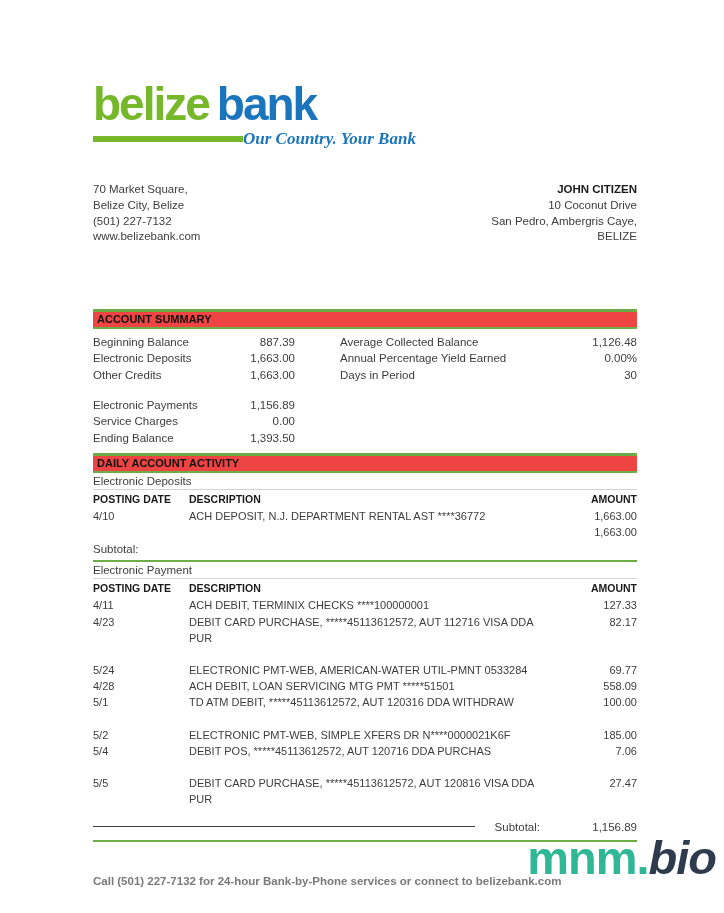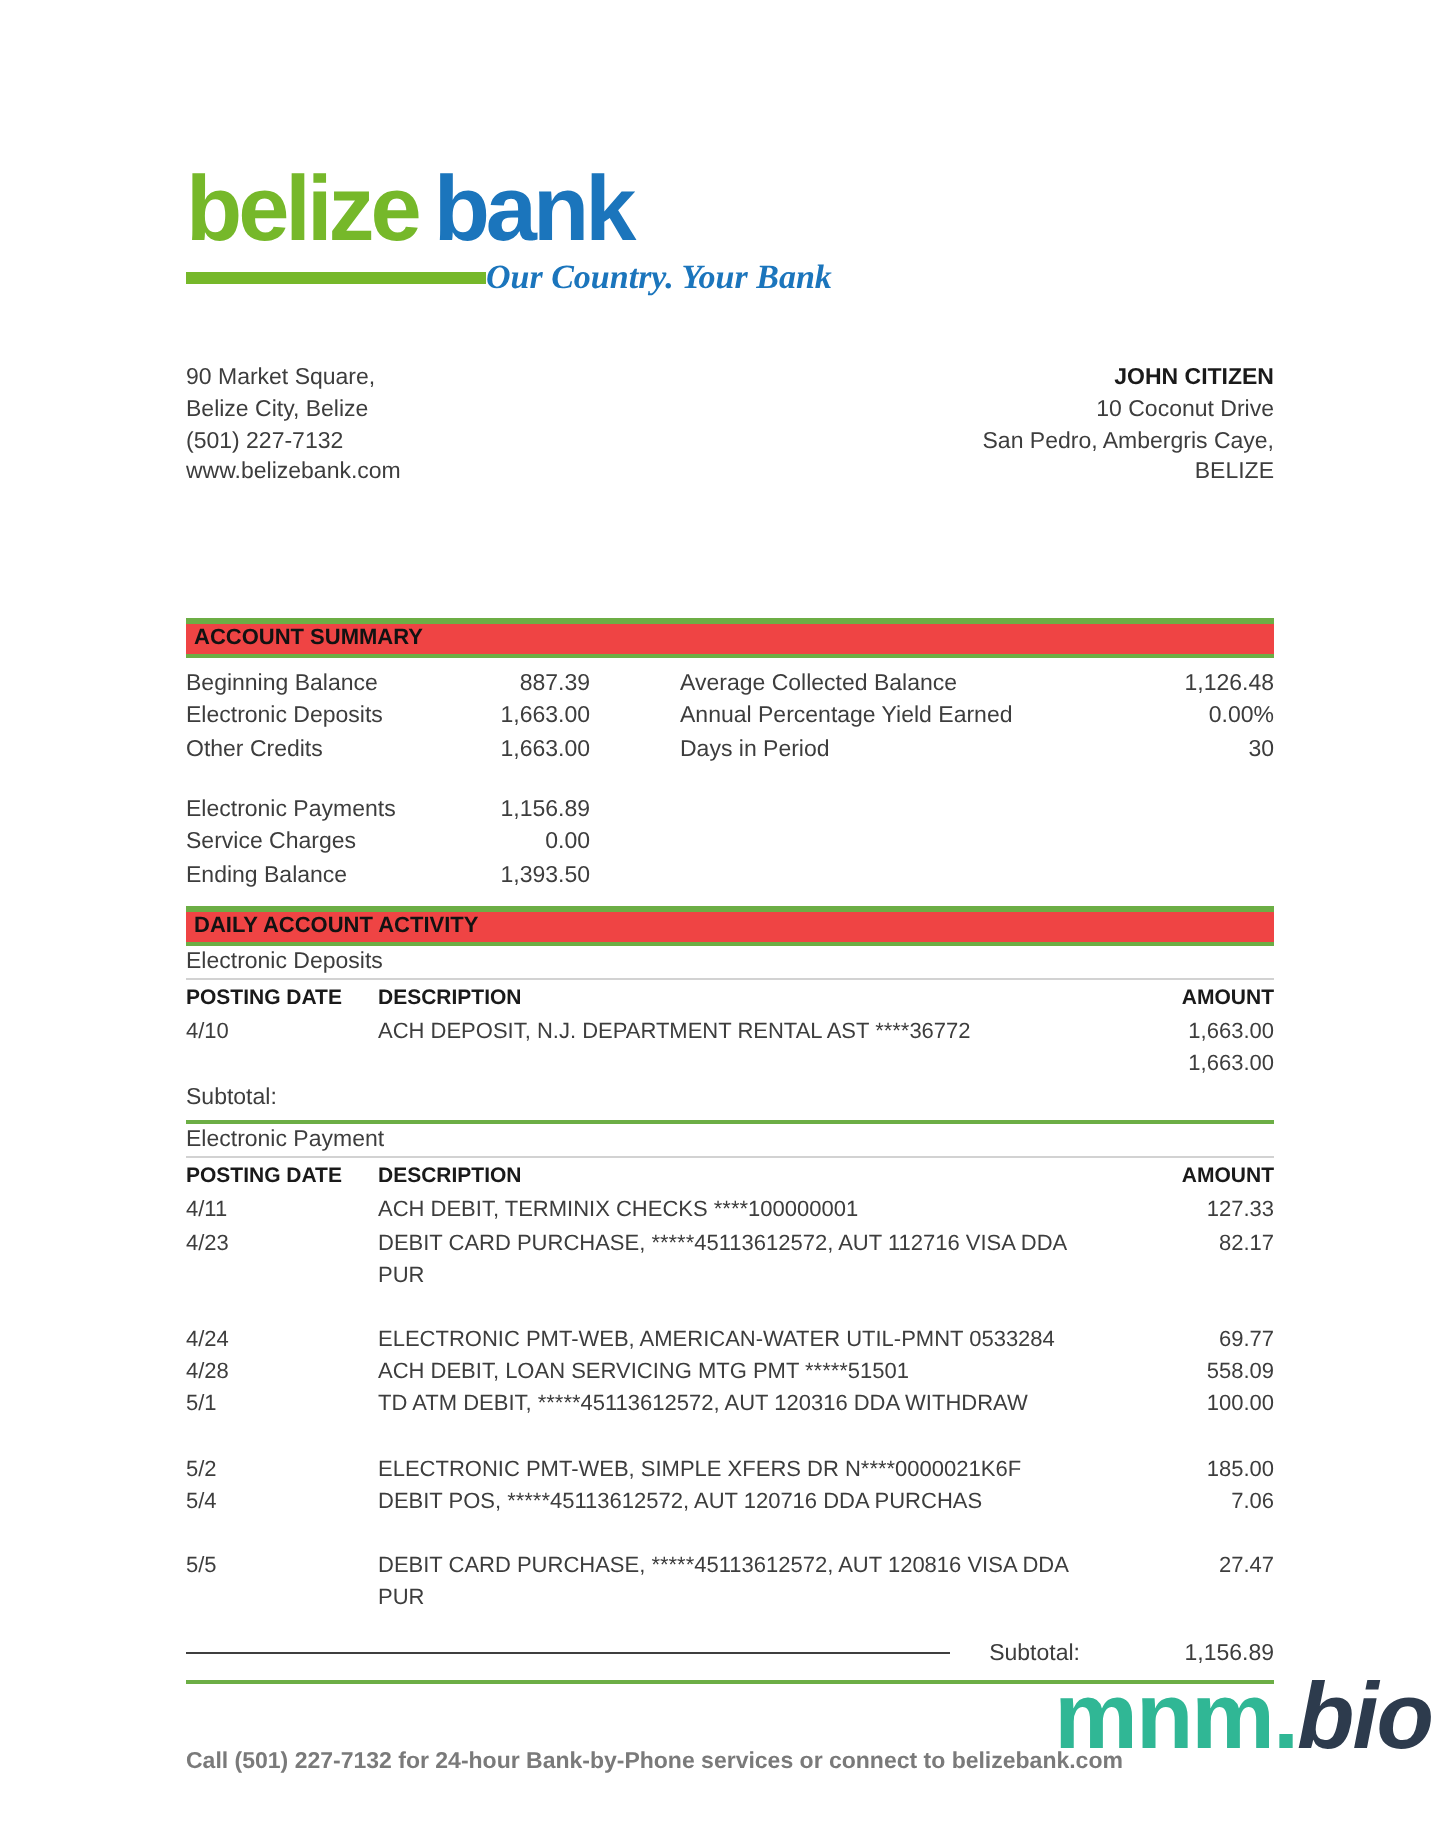--- a/index.html
+++ b/index.html
@@ -6,21 +6,21 @@
   html,body { width:724px; height:913px; background:#ffffff; overflow:hidden; }
   body {
     position:relative;
     font-family:"Liberation Sans", sans-serif;
     color:#3d3d3d;
     -webkit-font-smoothing:antialiased;
   }
   .page { padding:80px 87px 0 93px; }
 
   
-  .header-row { display:flex; justify-content:space-between; align-items:flex-start;flex-direction:column; }
+  .header-row { display:flex; justify-content:space-between; align-items:center; }
   .logo { width:300px; }
   .logo-text { font-size:46px; font-weight:bold; letter-spacing:-2px; line-height:48px; white-space:nowrap; }
   .logo-word1 { color:#76b82a; }
   .logo-word2 { color:#1b75bc; margin-left:8px; }
   .logo-sub { display:flex; align-items:center; margin-top:1px; }
   .logo-bar { width:150px; height:6px; background:#76b82a; flex:none; }
   .logo-tagline {
     margin-left:auto; font-family:"Liberation Serif", serif; font-style:italic;
     font-weight:bold; font-size:17px; color:#1b75bc; white-space:nowrap;
   }
@@ -94,21 +94,21 @@
       </div>
       <div class="logo-sub">
         <span class="logo-bar"></span>
         <span class="logo-tagline">Our Country. Your Bank</span>
       </div>
     </div>
   </div>
 
   <div class="address-row">
     <div class="addr">
-      <div>90 Market Square,</div>
+      <div>70 Market Square,</div>
       <div>Belize City, Belize</div>
       <div>(501) 227-7132</div>
       <div>www.belizebank.com</div>
     </div>
     <div class="addr addr-right">
       <div class="addr-name">JOHN CITIZEN</div>
       <div>10 Coconut Drive</div>
       <div>San Pedro, Ambergris Caye,</div>
       <div>BELIZE</div>
     </div>
@@ -183,21 +183,21 @@
     <span class="col-date">4/11</span>
     <span class="col-desc">ACH DEBIT, TERMINIX CHECKS ****100000001</span>
     <span class="col-amt">127.33</span>
   </div>
   <div class="trow">
     <span class="col-date">4/23</span>
     <span class="col-desc">DEBIT CARD PURCHASE, *****45113612572, AUT 112716 VISA DDA PUR</span>
     <span class="col-amt">82.17</span>
   </div>
   <div class="trow gap-before">
-    <span class="col-date">4/24</span>
+    <span class="col-date">5/24</span>
     <span class="col-desc">ELECTRONIC PMT-WEB, AMERICAN-WATER UTIL-PMNT 0533284</span>
     <span class="col-amt">69.77</span>
   </div>
   <div class="trow">
     <span class="col-date">4/28</span>
     <span class="col-desc">ACH DEBIT, LOAN SERVICING MTG PMT *****51501</span>
     <span class="col-amt">558.09</span>
   </div>
   <div class="trow">
     <span class="col-date">5/1</span>

